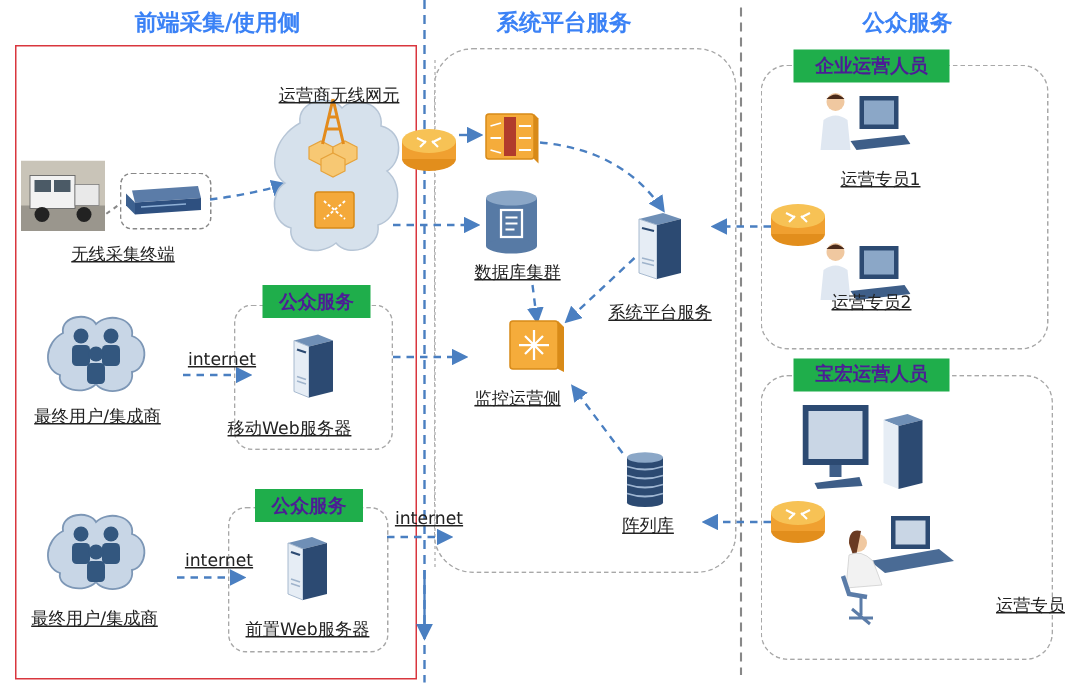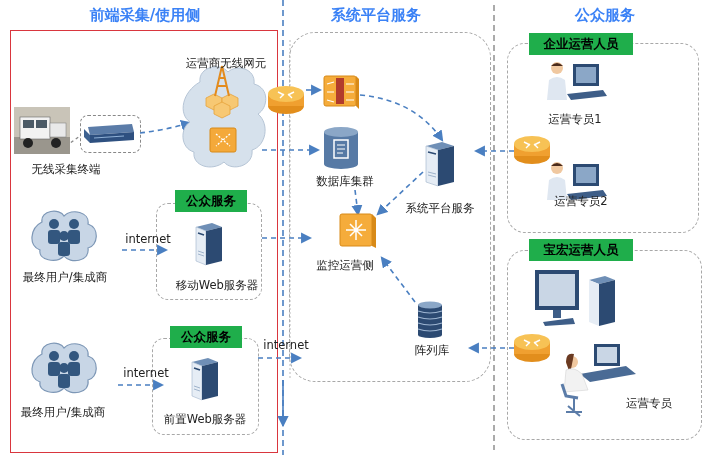--- a/index.html
+++ b/index.html
@@ -1,21 +1,21 @@
 <!DOCTYPE html>
 <html><head>
 <meta charset="utf-8">
 <style>
   html, body { margin: 0; padding: 0; background: #ffffff; }
   body { width: 717px; height: 458px; position: relative; overflow: hidden;
          font-family: "DejaVu Sans", "Liberation Sans", sans-serif; color: #222; }
   .abs { position: absolute; }
   .col-title { position: absolute; font-weight: bold; font-size: 15px; color: #3b82f6; text-align: center; }
-  .lbl { position: absolute; font-size: 11.5px; color: #222; white-space: nowrap; text-align: center; }
-  .green-tag { position: absolute; background: #1fae4b; color: #000000; font-weight: bold; font-size: 12.5px;
+  .lbl { position: absolute; font-size: 11.5px; color: #222; white-space: nowrap; text-align: center; text-decoration: underline; }
+  .green-tag { position: absolute; background: #1fae4b; color: #4c1d95; font-weight: bold; font-size: 12.5px;
                text-align: center; line-height: 22px; height: 22px; }
   .dashbox { position: absolute; border: 1px dashed #a8a8a8; border-radius: 18px; }
   svg.overlay { position: absolute; left: 0; top: 0; }
 </style>
 </head>
 <body>
 
 <div class="col-title" style="left:60px;top:6px;width:170px;">前端采集/使用侧</div>
 <div class="col-title" style="left:316px;top:6px;width:120px;">系统平台服务</div>
 <div class="col-title" style="left:545px;top:6px;width:120px;">公众服务</div>
@@ -83,21 +83,21 @@
   <circle cx="14" cy="36" r="5" fill="#222"></circle>
   <circle cx="42" cy="36" r="5" fill="#222"></circle>
 </svg>
 
 <svg class="abs" style="left:84px;top:122px" width="52" height="22">
   <polygon points="4,5 48,2 50,10 6,13" fill="#5b7ca8"></polygon>
   <polygon points="6,13 50,10 50,18 6,21" fill="#2e5080"></polygon>
   <polygon points="0,7 6,13 6,21 0,15" fill="#3d6190"></polygon>
   <line x1="10" y1="16" x2="40" y2="14" stroke="#8fb0d6" stroke-width="1"></line>
 </svg>
-<div class="lbl" style="left:6px;top:162px;width:120px;">无线采集终端</div>
+<div class="lbl" style="left:22px;top:162px;width:120px;">无线采集终端</div>
 
 <svg class="abs" style="left:180px;top:62px" width="88" height="112">
   <path d="M20,20 C18,5 40,0 48,10 C56,2 76,6 74,22 C90,26 88,46 78,52 C90,62 86,84 72,88 C74,104 52,110 44,100 C32,110 12,104 14,90 C0,86 0,66 10,60 C-2,52 2,30 20,20 Z" fill="#d6e1ec" stroke="#b6c5d6" stroke-width="1"></path>
 
   <polygon points="26,36 34,32 42,36 42,44 34,48 26,44" fill="#f7c873" stroke="#e6a23a" stroke-width="0.8"></polygon>
   <polygon points="42,36 50,32 58,36 58,44 50,48 42,44" fill="#f7c873" stroke="#e6a23a" stroke-width="0.8"></polygon>
   <polygon points="34,44 42,40 50,44 50,52 42,56 34,52" fill="#f7c873" stroke="#e6a23a" stroke-width="0.8"></polygon>
 
   <path d="M42,4 L35,34 M42,4 L49,34 M37,24 L47,24 M39,16 L45,16" stroke="#e38b1d" stroke-width="2" fill="none"></path>
 
@@ -135,21 +135,21 @@
 <div class="green-tag" style="left:170px;top:326px;width:72px;">公众服务</div>
 
 <svg class="abs" style="left:194px;top:221px" width="30" height="46">
   <polygon points="2,6 18,2 28,6 12,10" fill="#6f8fb6"></polygon>
   <polygon points="2,6 12,10 12,44 2,40" fill="#e6edf5" stroke="#9fb3cb" stroke-width="0.6"></polygon>
   <polygon points="12,10 28,6 28,40 12,44" fill="#2c4a72"></polygon>
   <line x1="4" y1="12" x2="10" y2="14" stroke="#2c4a72" stroke-width="1.5"></line>
   <line x1="4" y1="30" x2="10" y2="32" stroke="#9fb3cb"></line>
     <line x1="4" y1="33" x2="10" y2="35" stroke="#9fb3cb"></line>
 </svg>
-<div class="lbl" style="left:168px;top:278px;width:98px;text-align:center;">移动Web服务器</div>
+<div class="lbl" style="left:144px;top:278px;width:98px;text-align:center;">移动Web服务器</div>
 
 <svg class="abs" style="left:190px;top:356px" width="30" height="46">
   <polygon points="2,6 18,2 28,6 12,10" fill="#6f8fb6"></polygon>
   <polygon points="2,6 12,10 12,44 2,40" fill="#e6edf5" stroke="#9fb3cb" stroke-width="0.6"></polygon>
   <polygon points="12,10 28,6 28,40 12,44" fill="#2c4a72"></polygon>
   <line x1="4" y1="12" x2="10" y2="14" stroke="#2c4a72" stroke-width="1.5"></line>
   <line x1="4" y1="30" x2="10" y2="32" stroke="#9fb3cb"></line>
     <line x1="4" y1="33" x2="10" y2="35" stroke="#9fb3cb"></line>
 </svg>
 <div class="lbl" style="left:155px;top:412px;width:100px;text-align:center;">前置Web服务器</div>
@@ -198,21 +198,21 @@
   <rect x="1" y="4" width="24" height="30" fill="#2c4a72"></rect>
   <ellipse cx="13" cy="34" rx="12" ry="3" fill="#2c4a72"></ellipse>
   <path d="M1,10 Q13,14 25,10 M1,16 Q13,20 25,16 M1,22 Q13,26 25,22 M1,28 Q13,32 25,28" stroke="#9fb6d2" stroke-width="1.2" fill="none"></path>
   <ellipse cx="13" cy="4" rx="12" ry="3.5" fill="#8ba7c7"></ellipse>
 </svg>
 <div class="lbl" style="left:402px;top:343px;width:60px;">阵列库</div>
 
 <div class="lbl" style="left:256px;top:338px;width:60px;">internet</div>
 
 <div class="green-tag" style="left:529px;top:33px;width:104px;">企业运营人员</div>
-<div class="green-tag" style="left:529px;top:239px;width:104px;">宝宏运营人员</div>
+<div class="green-tag" style="left:529px;top:239px;width:104px;font-family:Liberation Mono, monospace;">宝宏运营人员</div>
 
 <svg class="abs" style="left:512px;top:132px" width="40" height="34">
   <ellipse cx="20" cy="24" rx="18" ry="8" fill="#e28e1c"></ellipse>
   <rect x="2" y="12" width="36" height="12" fill="#f0a030"></rect>
   <ellipse cx="20" cy="12" rx="18" ry="8" fill="#f7c255"></ellipse>
   <path d="M12,10 L18,13 M28,10 L22,13 M14,16 L18,12 M26,16 L22,12" stroke="#fff" stroke-width="1.4"></path>
 </svg>
 
 <svg class="abs" style="left:512px;top:330px" width="40" height="34">
   <ellipse cx="20" cy="24" rx="18" ry="8" fill="#e28e1c"></ellipse>
@@ -222,21 +222,21 @@
 </svg>
 
 <svg class="abs" style="left:545px;top:60px" width="62" height="44">
   <circle cx="12" cy="8" r="6" fill="#f0c8a0"></circle>
     <path d="M6,6 Q12,0 18,6" fill="#4a2a1a"></path>
   <path d="M2,40 L4,20 Q12,14 20,20 L22,40 Z" fill="#dfe7f1"></path>
   <rect x="28" y="4" width="26" height="22" fill="#2c4a72"></rect>
     <rect x="31" y="7" width="20" height="16" fill="#8ba7c7"></rect>
   <polygon points="22,34 58,30 62,36 26,40" fill="#3e5e88"></polygon>
 </svg>
-<div class="lbl" style="left:540px;top:112px;width:70px;">运营专员1</div>
+<div class="lbl" style="left:552px;top:112px;width:70px;">运营专员1</div>
 
 <svg class="abs" style="left:545px;top:160px" width="62" height="44">
   <circle cx="12" cy="8" r="6" fill="#f0c8a0"></circle>
     <path d="M6,6 Q12,0 18,6" fill="#4a2a1a"></path>
   <path d="M2,40 L4,20 Q12,14 20,20 L22,40 Z" fill="#dfe7f1"></path>
   <rect x="28" y="4" width="26" height="22" fill="#2c4a72"></rect>
     <rect x="31" y="7" width="20" height="16" fill="#8ba7c7"></rect>
   <polygon points="22,34 58,30 62,36 26,40" fill="#3e5e88"></polygon>
 </svg>
 <div class="lbl" style="left:546px;top:194px;width:70px;">运营专员2</div>
@@ -254,13 +254,13 @@
 <svg class="abs" style="left:560px;top:340px" width="80" height="78">
   <rect x="34" y="4" width="26" height="22" fill="#2c4a72"></rect>
     <rect x="37" y="7" width="20" height="16" fill="#c9d6e5"></rect>
   <polygon points="20,34 66,26 76,34 30,42" fill="#4a6b95"></polygon>
   <circle cx="12" cy="22" r="6" fill="#f0c8a0"></circle>
     <path d="M6,22 Q6,12 14,14 L10,34" fill="#6a3a22"></path>
   <path d="M4,52 L6,30 Q14,26 22,34 L28,50 Z" fill="#f2f2f2" stroke="#ccc" stroke-width="0.5"></path>
   <path d="M2,44 L6,56 L18,58" stroke="#5b7ca8" stroke-width="3" fill="none"></path>
   <path d="M14,58 L14,70 M6,72 L22,72 M8,66 L20,76" stroke="#5b7ca8" stroke-width="2"></path>
 </svg>
-<div class="lbl" style="left:614px;top:396px;width:70px;">运营专员</div>
+<div class="lbl" style="left:640px;top:396px;width:70px;text-align:right;">运营专员</div>
 
 </body></html>

